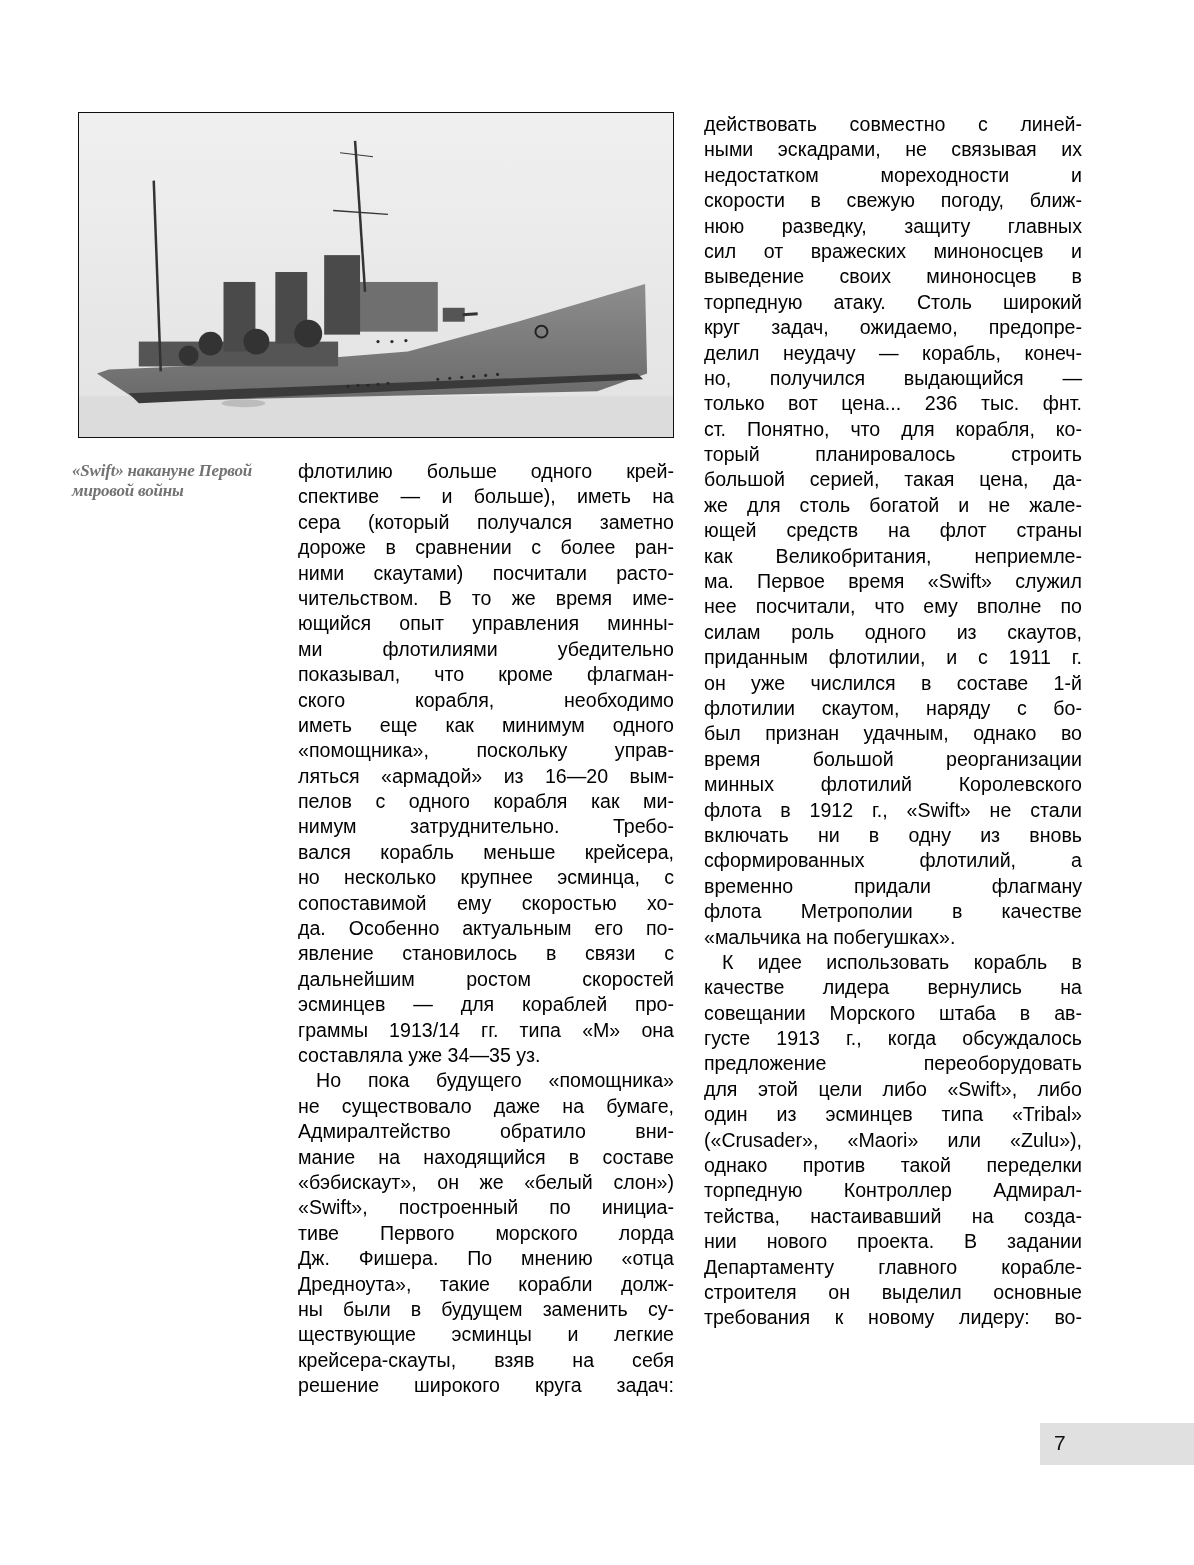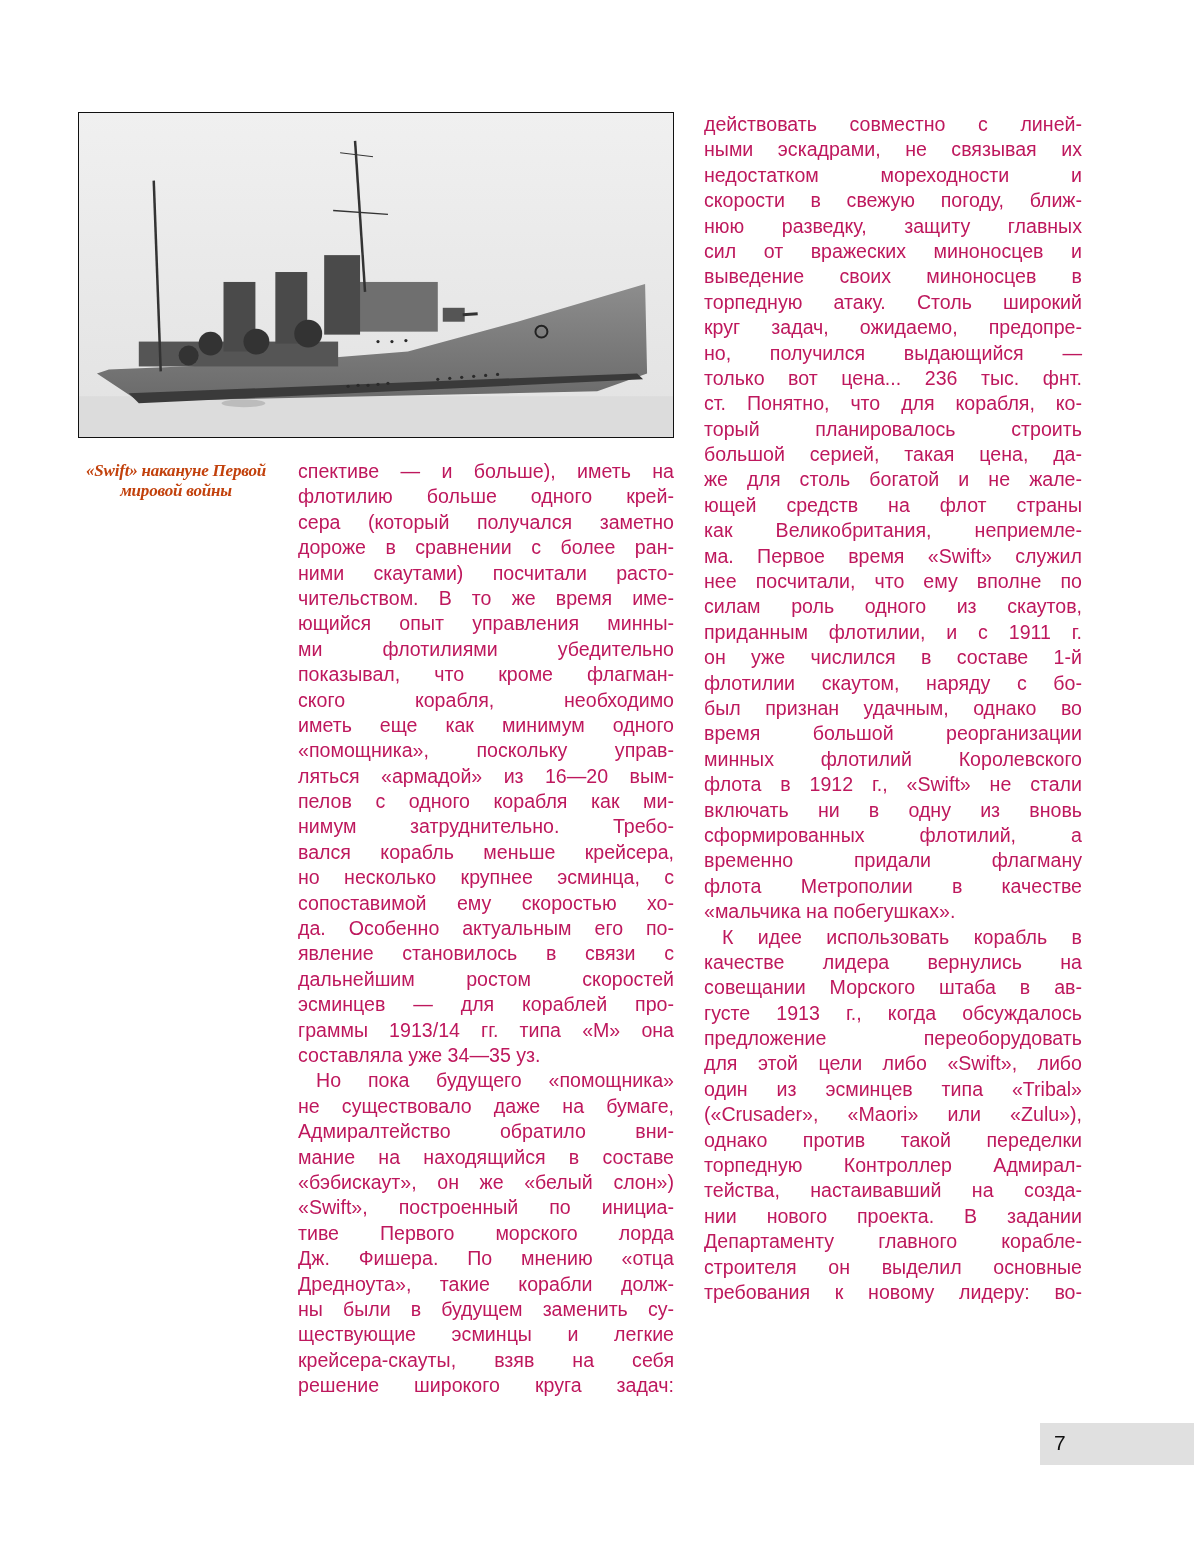--- a/index.html
+++ b/index.html
@@ -1,24 +1,24 @@
 <!DOCTYPE html>
 <html><head>
 <meta charset="utf-8">
 <style>
   html, body { margin:0; padding:0; background:#ffffff; }
   body { width:1194px; height:1565px; position:relative; overflow:hidden;
          font-family:"Liberation Sans", sans-serif; color:#111; }
   .photo { position:absolute; left:78px; top:112px; width:596px; height:326px;
            border:1.5px solid #111; box-sizing:border-box; background:#e9e9e9; overflow:hidden; }
   .photo svg { display:block; width:100%; height:100%; }
-  .caption { position:absolute; left:81px; top:461px; width:190px;
+  .caption { position:absolute; left:72px; top:461px; width:190px;
              font-family:"Liberation Serif", serif; font-weight:bold; font-style:italic;
-             font-size:17px; line-height:20px; color:#c2410c; letter-spacing:-0.2px;text-align:center; }
-  .col { position:absolute; font-size:19.6px; line-height:25.4px; color:#be185d; }
+             font-size:17px; line-height:20px; color:#737373; letter-spacing:-0.2px; }
+  .col { position:absolute; font-size:19.6px; line-height:25.4px; color:#000000; }
   .col-mid { left:298px; top:459px; width:376px; }
   .col-right { left:704px; top:112px; width:378px; }
   .line { display:block; text-align:justify; text-align-last:justify; white-space:nowrap; height:25.4px; }
   .line.last { text-align-last:left; }
   .line.indent { padding-left:18px; }
   .page-num-box { position:absolute; left:1040px; top:1423px; width:154px; height:42px; background:#e0e0e0; }
   .page-num { position:absolute; left:14px; top:8px; font-size:21px; color:#111; }
 </style>
 </head>
 <body>
@@ -80,22 +80,22 @@
 
     <circle cx="464" cy="220" r="6" fill="none" stroke="#222" stroke-width="2"></circle>
 
     <ellipse cx="165" cy="292" rx="22" ry="4" fill="#bcbcbc"></ellipse>
   </svg>
 </div>
 
 <div class="caption">«Swift» накануне Первой мировой войны</div>
 
 <div class="col col-mid">
+  <span class="line">флотилию больше одного крей-</span>
   <span class="line">спективе — и больше), иметь на</span>
-  <span class="line">флотилию больше одного крей-</span>
   <span class="line">сера (который получался заметно</span>
   <span class="line">дороже в сравнении с более ран-</span>
   <span class="line">ними скаутами) посчитали расто-</span>
   <span class="line">чительством. В то же время име-</span>
   <span class="line">ющийся опыт управления минны-</span>
   <span class="line">ми флотилиями убедительно</span>
   <span class="line">показывал, что кроме флагман-</span>
   <span class="line">ского корабля, необходимо</span>
   <span class="line">иметь еще как минимум одного</span>
   <span class="line">«помощника», поскольку управ-</span>
@@ -129,20 +129,21 @@
 <div class="col col-right">
   <span class="line">действовать совместно с линей-</span>
   <span class="line">ными эскадрами, не связывая их</span>
   <span class="line">недостатком мореходности и</span>
   <span class="line">скорости в свежую погоду, ближ-</span>
   <span class="line">нюю разведку, защиту главных</span>
   <span class="line">сил от вражеских миноносцев и</span>
   <span class="line">выведение своих миноносцев в</span>
   <span class="line">торпедную атаку. Столь широкий</span>
   <span class="line">круг задач, ожидаемо, предопре-</span>
+  <span class="line">делил неудачу — корабль, конеч-</span>
   <span class="line">но, получился выдающийся —</span>
   <span class="line">только вот цена... 236 тыс. фнт.</span>
   <span class="line">ст. Понятно, что для корабля, ко-</span>
   <span class="line">торый планировалось строить</span>
   <span class="line">большой серией, такая цена, да-</span>
   <span class="line">же для столь богатой и не жале-</span>
   <span class="line">ющей средств на флот страны</span>
   <span class="line">как Великобритания, неприемле-</span>
   <span class="line">ма. Первое время «Swift» служил</span>
   <span class="line">нее посчитали, что ему вполне по</span>

